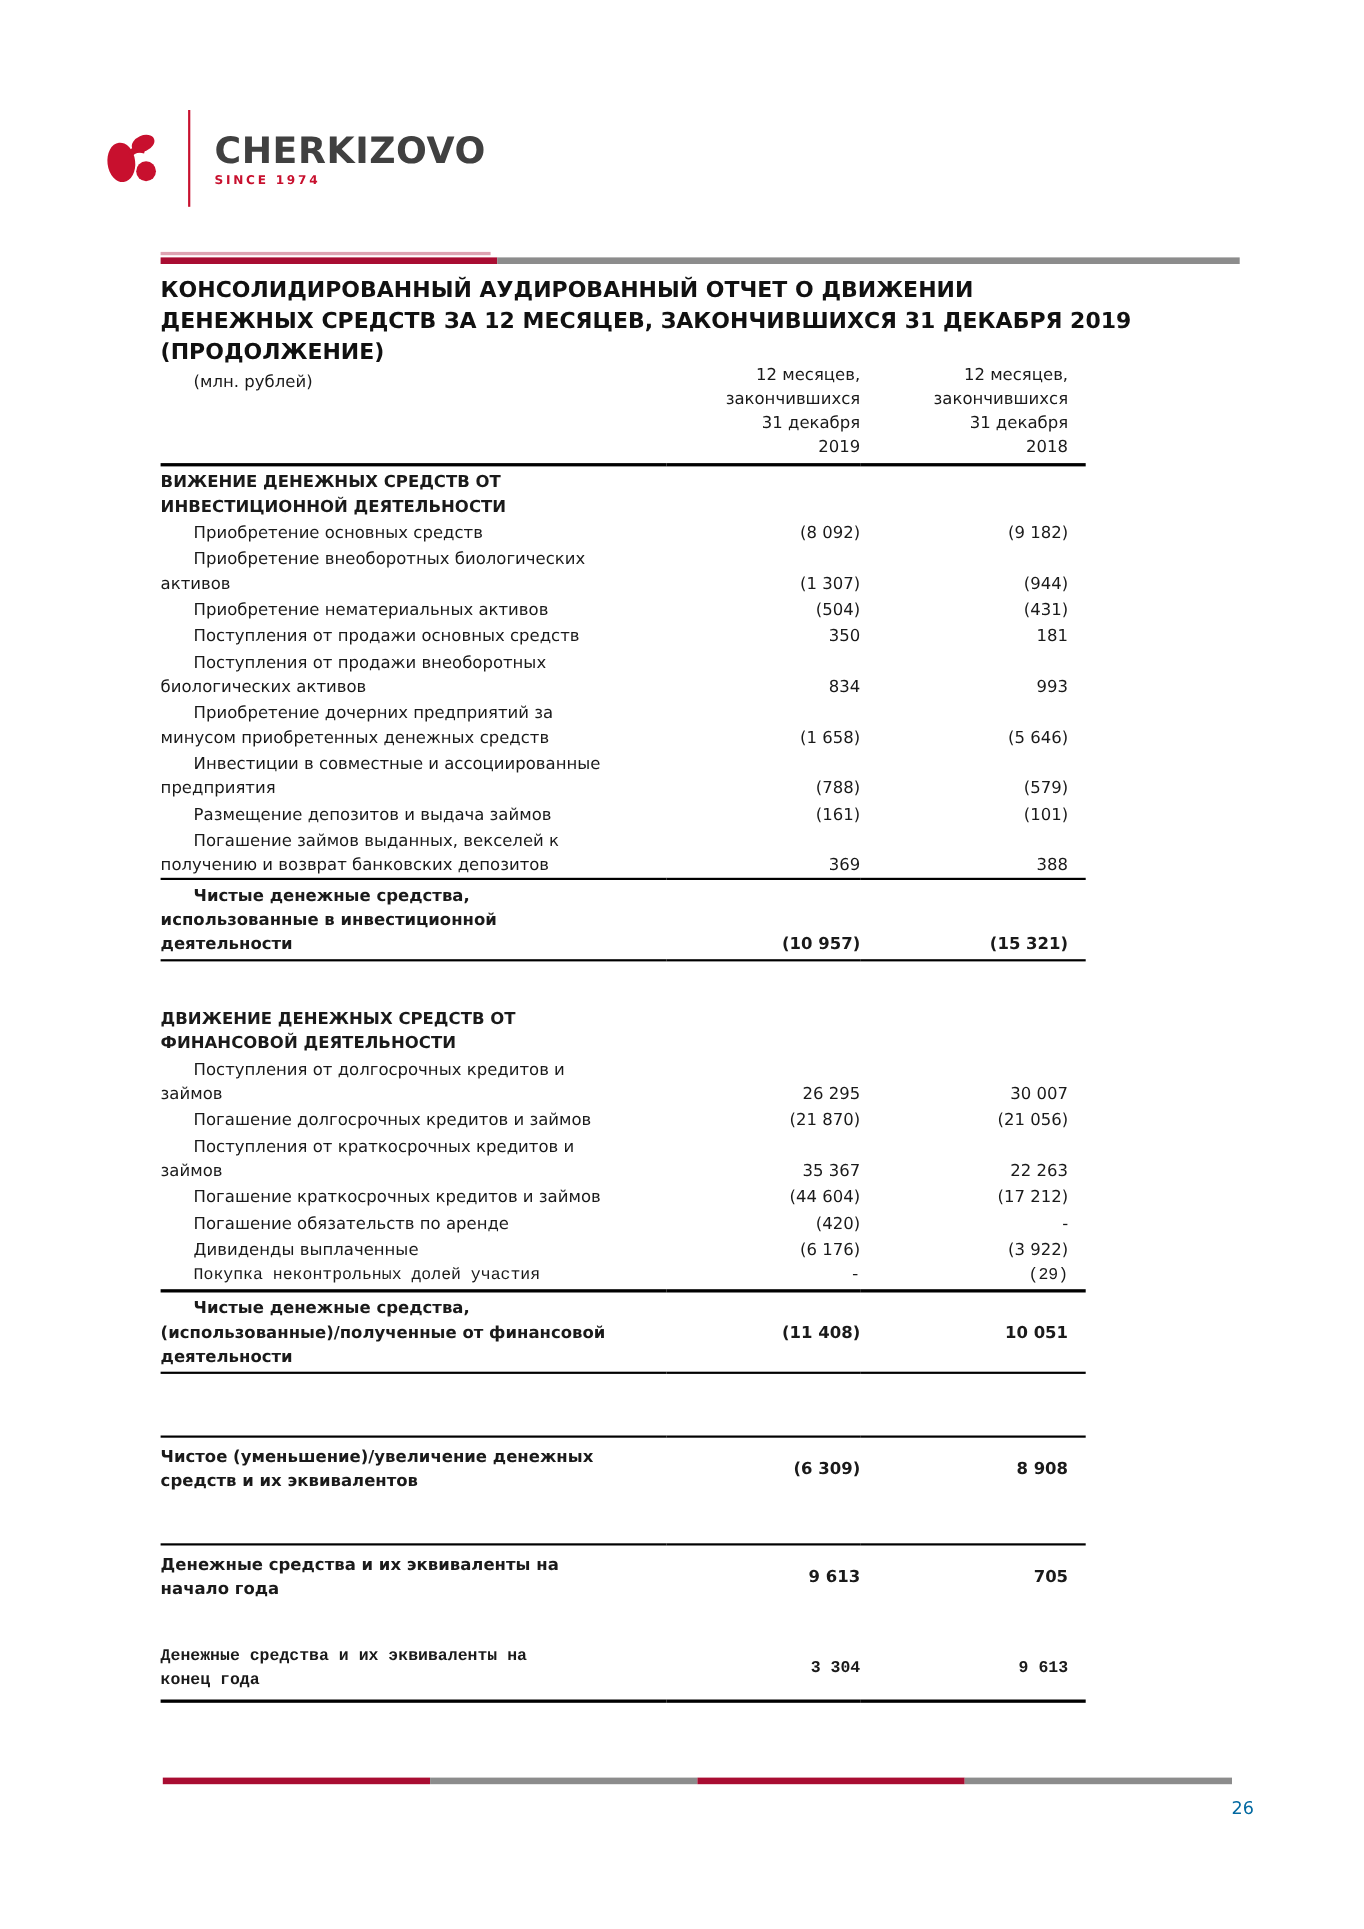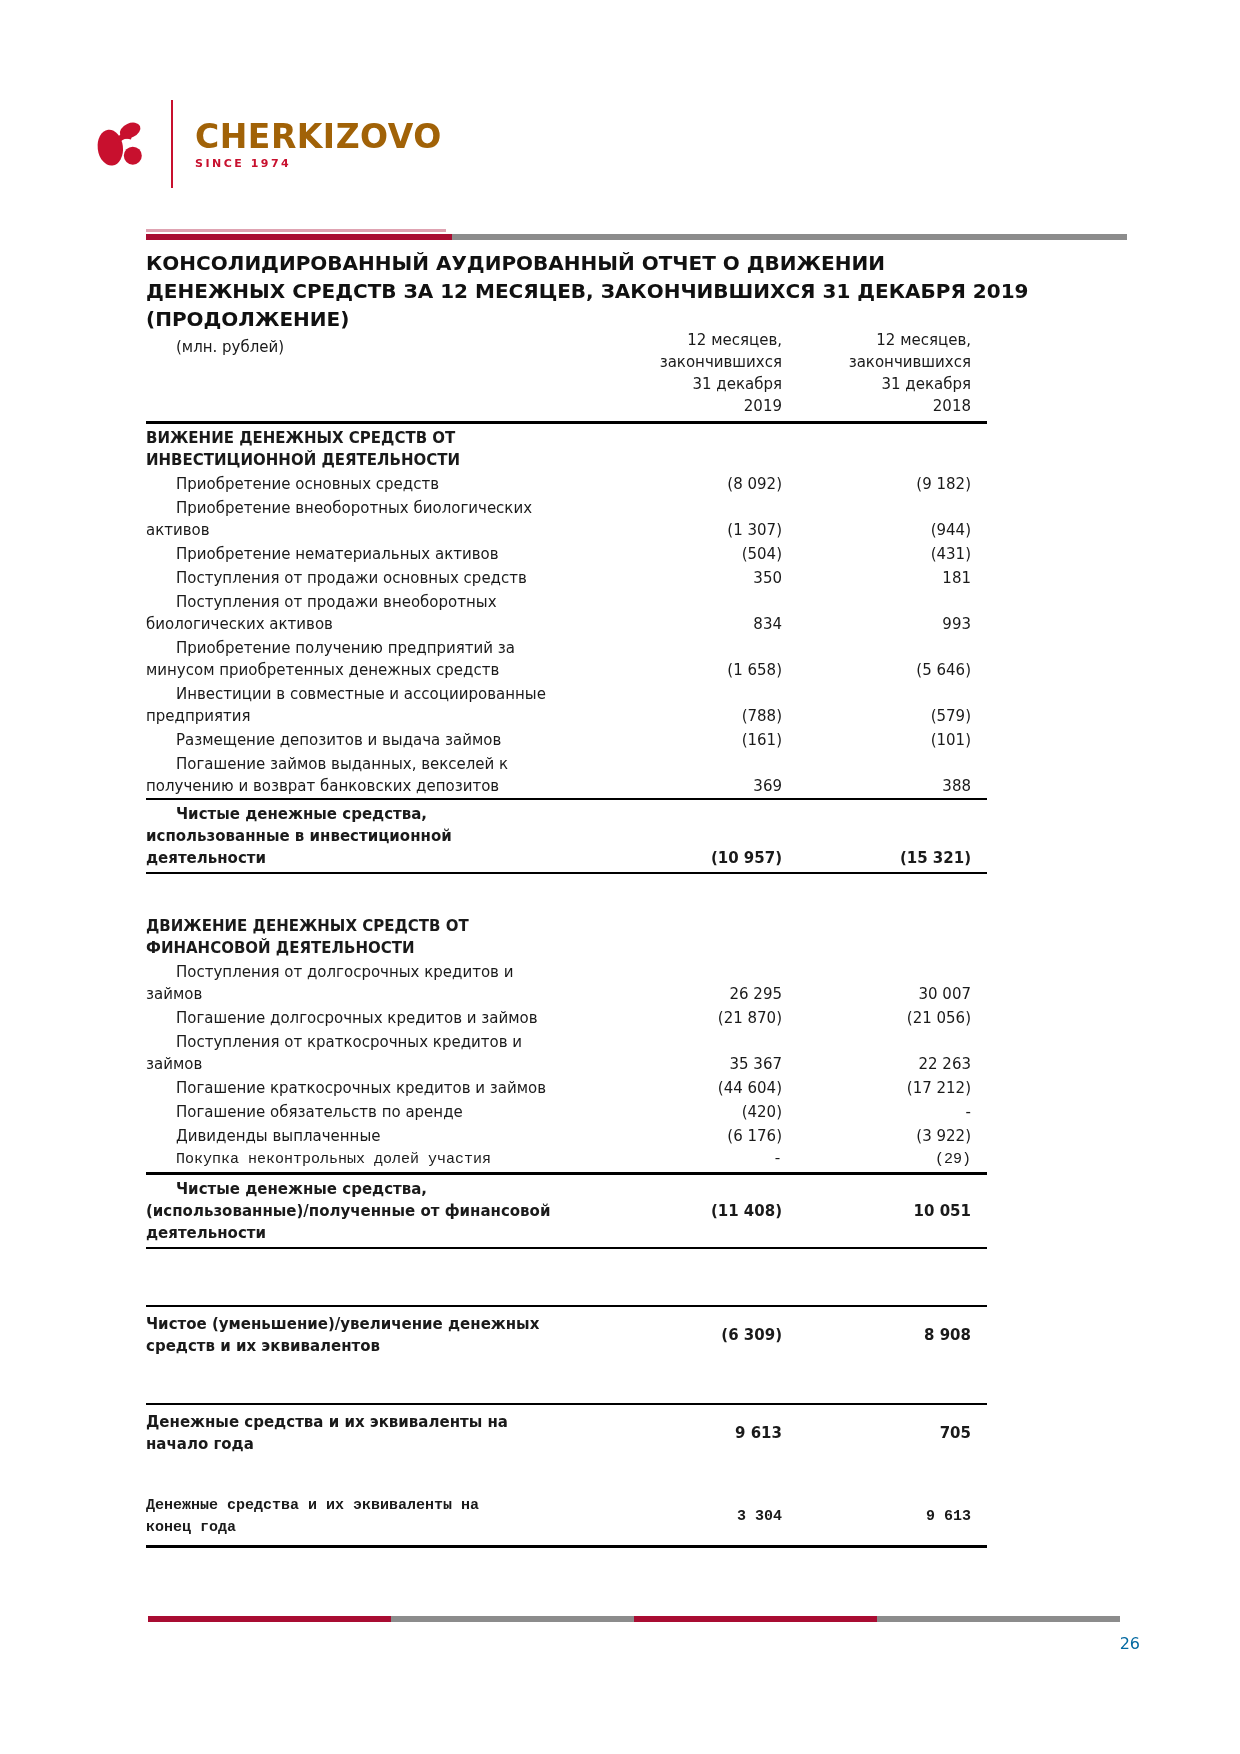--- a/index.html
+++ b/index.html
@@ -16,21 +16,21 @@
     position: absolute; top: 100px; left: 95px;
     display: flex; align-items: center;
   }
   .logo-mark { display: block; }
   .logo-sep {
     width: 2px; height: 88px; background: #c8102e;
     margin-left: 22px; margin-right: 22px;
   }
   .logo-name {
     font-size: 33px; font-weight: bold; letter-spacing: 0.5px;
-    color: #a16207; line-height: 36px;
+    color: #404040; line-height: 36px;
   }
   .logo-tagline {
     font-size: 11px; font-weight: bold; letter-spacing: 2.5px;
     color: #c8102e; margin-top: 2px;
   }
 
   
   .top-bar { position: absolute; top: 229px; left: 146px; width: 981px; }
   .top-bar-accent { width: 300px; height: 3px; background: #dfa3b2; margin-bottom: 2px; }
   .top-bar-main { display: flex; height: 6px; }
@@ -156,21 +156,21 @@
           <td class="v1">350</td>
           <td class="v2">181</td>
         </tr>
         <tr class="row-item">
           <td class="label">Поступления от продажи внеоборотных
 биологических активов</td>
           <td class="v1">834</td>
           <td class="v2">993</td>
         </tr>
         <tr class="row-item">
-          <td class="label">Приобретение получению предприятий за
+          <td class="label">Приобретение дочерних предприятий за
 минусом приобретенных денежных средств</td>
           <td class="v1">(1 658)</td>
           <td class="v2">(5 646)</td>
         </tr>
         <tr class="row-item">
           <td class="label">Инвестиции в совместные и ассоциированные
 предприятия</td>
           <td class="v1">(788)</td>
           <td class="v2">(579)</td>
         </tr>

